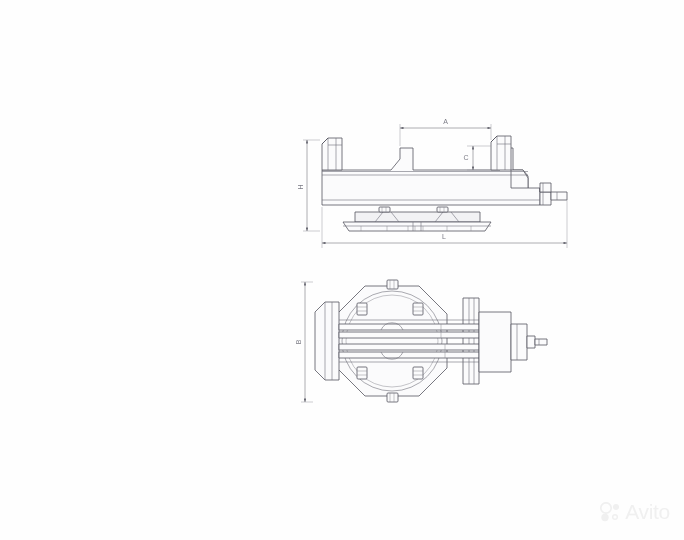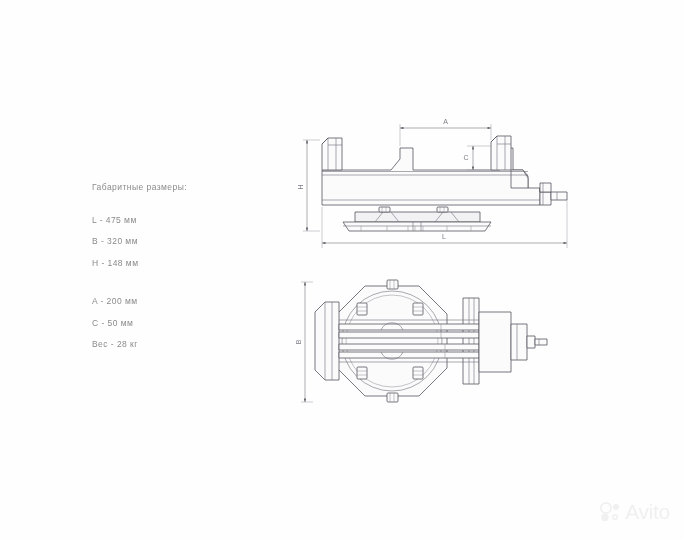--- a/index.html
+++ b/index.html
@@ -43,30 +43,20 @@
     font-family:"Liberation Sans","DejaVu Sans",sans-serif;
     letter-spacing:-.3px;
     font-weight:400;
   }
 </style>
 </head>
 <body>
 
 <div id="root">
 
-  <div class="spec-block">
-    <div class="spec-title">Габаритные размеры:</div>
-    <div class="spec-row">L - 475 мм</div>
-    <div class="spec-row">B - 320 мм</div>
-    <div class="spec-row">H - 148 мм</div>
-    <div class="spec-gap"></div>
-    <div class="spec-row">A - 200 мм</div>
-    <div class="spec-row">C - 50 мм</div>
-    <div class="spec-row">Вес - 28 кг</div>
-  </div>
 
   <div class="drawing">
     <svg width="290" height="340" viewBox="0 0 290 340" xmlns="http://www.w3.org/2000/svg">
       <defs>
         <style>
           .ln   { stroke:#55555f; stroke-width:.8; fill:none; }
           .lnt  { stroke:#70707a; stroke-width:.6; fill:none; }
           .lnf  { stroke:#8a8a93; stroke-width:.5; fill:none; }
           .dim  { stroke:#6a6a74; stroke-width:.55; fill:none; }
           .ext  { stroke:#9a9aa2; stroke-width:.5; fill:none; }

